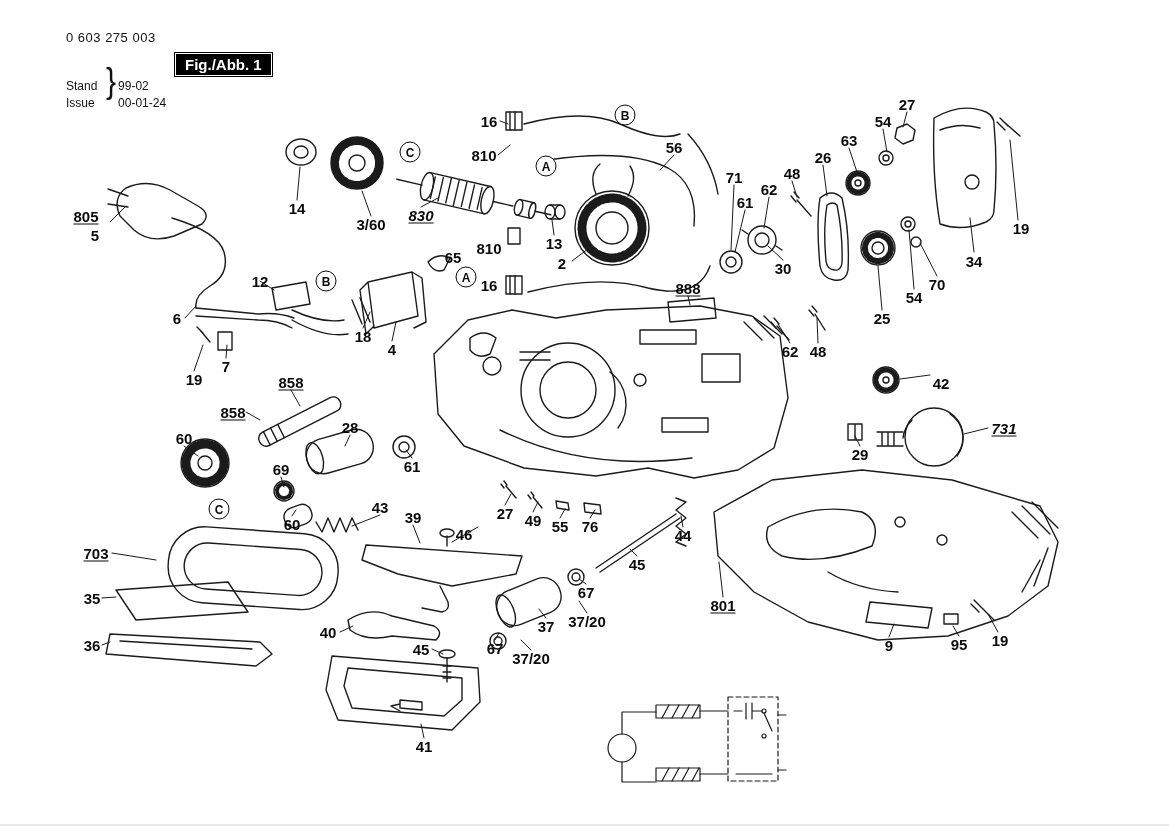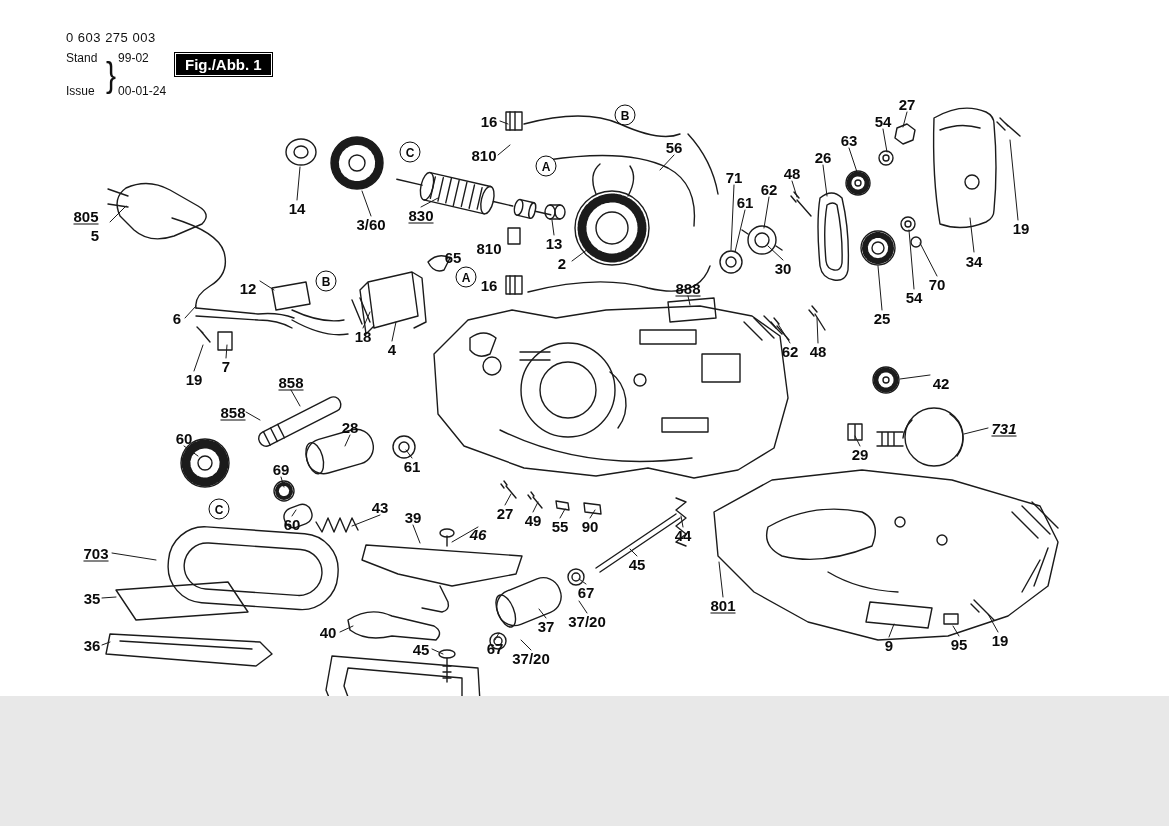--- a/index.html
+++ b/index.html
@@ -1,25 +1,25 @@
 <!DOCTYPE html>
 <html><head>
 <meta charset="utf-8">
 <style>
   html,body{margin:0;padding:0;background:#e8e8e8;}
   .stage{
-    position:relative;width:1169px;height:696px;background:#ffffff;
+    position:relative;width:1169px;height:824px;background:#ffffff;
     overflow:hidden;font-family:"Liberation Sans",sans-serif;color:#111;
     margin:0 auto;
   }
   .stage svg{position:absolute;left:0;top:0;}
   .header{position:absolute;left:66px;top:30px;font-size:13px;line-height:15px;}
   .header .pn{letter-spacing:0.5px;}
   .rev{display:flex;align-items:center;margin-top:6px;font-size:12px;}
-  .rev .col{display:flex;flex-direction:column;gap:18px;}
+  .rev .col{display:flex;flex-direction:column;gap:2px;margin-top:28px;}
   .rev .labels{width:38px;}
   .rev .brace{font-size:30px;font-weight:400;line-height:30px;margin:0 2px 0 2px;transform:scaleY(1.15);}
   .figbox{
     position:absolute;left:174px;top:52px;background:#000;color:#fff;
     font-weight:bold;font-size:15px;padding:3px 10px;border:1px solid #000;
     box-shadow:0 0 0 1px #fff inset;
   }
   .part-label{
     position:absolute;transform:translate(-50%,-50%);
     font-weight:bold;font-size:15px;white-space:nowrap;color:#0a0a0a;
@@ -307,58 +307,58 @@
       <div class="part-label" style="left: 849px; top: 140px;">63</div>
       <div class="part-label" style="left: 823px; top: 157px;">26</div>
       <div class="part-label" style="left: 792px; top: 173px;">48</div>
       <div class="part-label" style="left: 769px; top: 189px;">62</div>
       <div class="part-label" style="left: 734px; top: 177px;">71</div>
       <div class="part-label" style="left: 745px; top: 202px;">61</div>
       <div class="part-label" style="left: 1021px; top: 228px;">19</div>
       <div class="part-label" style="left: 974px; top: 261px;">34</div>
       <div class="part-label" style="left: 297px; top: 208px;">14</div>
       <div class="part-label" style="left: 371px; top: 224px;">3/60</div>
-      <div class="part-label u" style="left: 421px; top: 215px;">830</div>
+      <div class="part-label u" style="left: 421px; top: 215px; font-style: italic;">830</div>
       <div class="part-label" style="left: 554px; top: 243px;">13</div>
       <div class="part-label" style="left: 562px; top: 263px;">2</div>
       <div class="part-label" style="left: 489px; top: 248px;">810</div>
       <div class="part-label" style="left: 783px; top: 268px;">30</div>
       <div class="part-label" style="left: 882px; top: 318px;">25</div>
       <div class="part-label" style="left: 914px; top: 297px;">54</div>
       <div class="part-label" style="left: 937px; top: 284px;">70</div>
       <div class="part-label u" style="left: 86px; top: 216px; text-align: center;">805</div>
       <div class="part-label" style="left: 95px; top: 235px;">5</div>
       <div class="part-label" style="left: 453px; top: 257px;">65</div>
       <div class="part-label" style="left: 489px; top: 285px;">16</div>
-      <div class="part-label" style="left: 248px; top: 281px; margin-top: 7px;">12</div>
+      <div class="part-label" style="left: 260px; top: 281px;">12</div>
       <div class="part-label" style="left: 177px; top: 318px;">6</div>
       <div class="part-label" style="left: 363px; top: 336px;">18</div>
       <div class="part-label" style="left: 392px; top: 349px;">4</div>
       <div class="part-label" style="left: 194px; top: 379px;">19</div>
       <div class="part-label" style="left: 226px; top: 366px;">7</div>
       <div class="part-label u" style="left: 688px; top: 288px;">888</div>
       <div class="part-label" style="left: 790px; top: 351px;">62</div>
       <div class="part-label" style="left: 818px; top: 351px;">48</div>
       <div class="part-label u" style="left: 291px; top: 382px;">858</div>
       <div class="part-label u" style="left: 233px; top: 412px;">858</div>
       <div class="part-label" style="left: 350px; top: 427px;">28</div>
       <div class="part-label" style="left: 184px; top: 438px;">60</div>
       <div class="part-label" style="left: 281px; top: 469px;">69</div>
       <div class="part-label" style="left: 412px; top: 466px;">61</div>
       <div class="part-label" style="left: 292px; top: 524px;">60</div>
       <div class="part-label" style="left: 941px; top: 375px; margin-top: 8px;">42</div>
       <div class="part-label u" style="left: 1004px; top: 428px; font-style: italic;">731</div>
       <div class="part-label" style="left: 860px; top: 454px;">29</div>
       <div class="part-label" style="left: 380px; top: 507px;">43</div>
       <div class="part-label" style="left: 413px; top: 517px;">39</div>
-      <div class="part-label" style="left: 478px; top: 534px; font-style: italic;">46</div>
+      <div class="part-label" style="left: 464px; top: 534px;">46</div>
       <div class="part-label" style="left: 505px; top: 513px;">27</div>
       <div class="part-label" style="left: 533px; top: 520px;">49</div>
       <div class="part-label" style="left: 560px; top: 526px;">55</div>
-      <div class="part-label" style="left: 590px; top: 526px;">90</div>
+      <div class="part-label" style="left: 590px; top: 526px;">76</div>
       <div class="part-label" style="left: 683px; top: 535px;">44</div>
       <div class="part-label" style="left: 637px; top: 564px;">45</div>
       <div class="part-label u" style="left: 96px; top: 553px;">703</div>
       <div class="part-label" style="left: 92px; top: 598px;">35</div>
       <div class="part-label" style="left: 92px; top: 645px;">36</div>
       <div class="part-label" style="left: 328px; top: 632px;">40</div>
       <div class="part-label" style="left: 421px; top: 649px;">45</div>
       <div class="part-label" style="left: 495px; top: 648px;">67</div>
       <div class="part-label" style="left: 546px; top: 626px;">37</div>
       <div class="part-label" style="left: 587px; top: 621px;">37/20</div>

